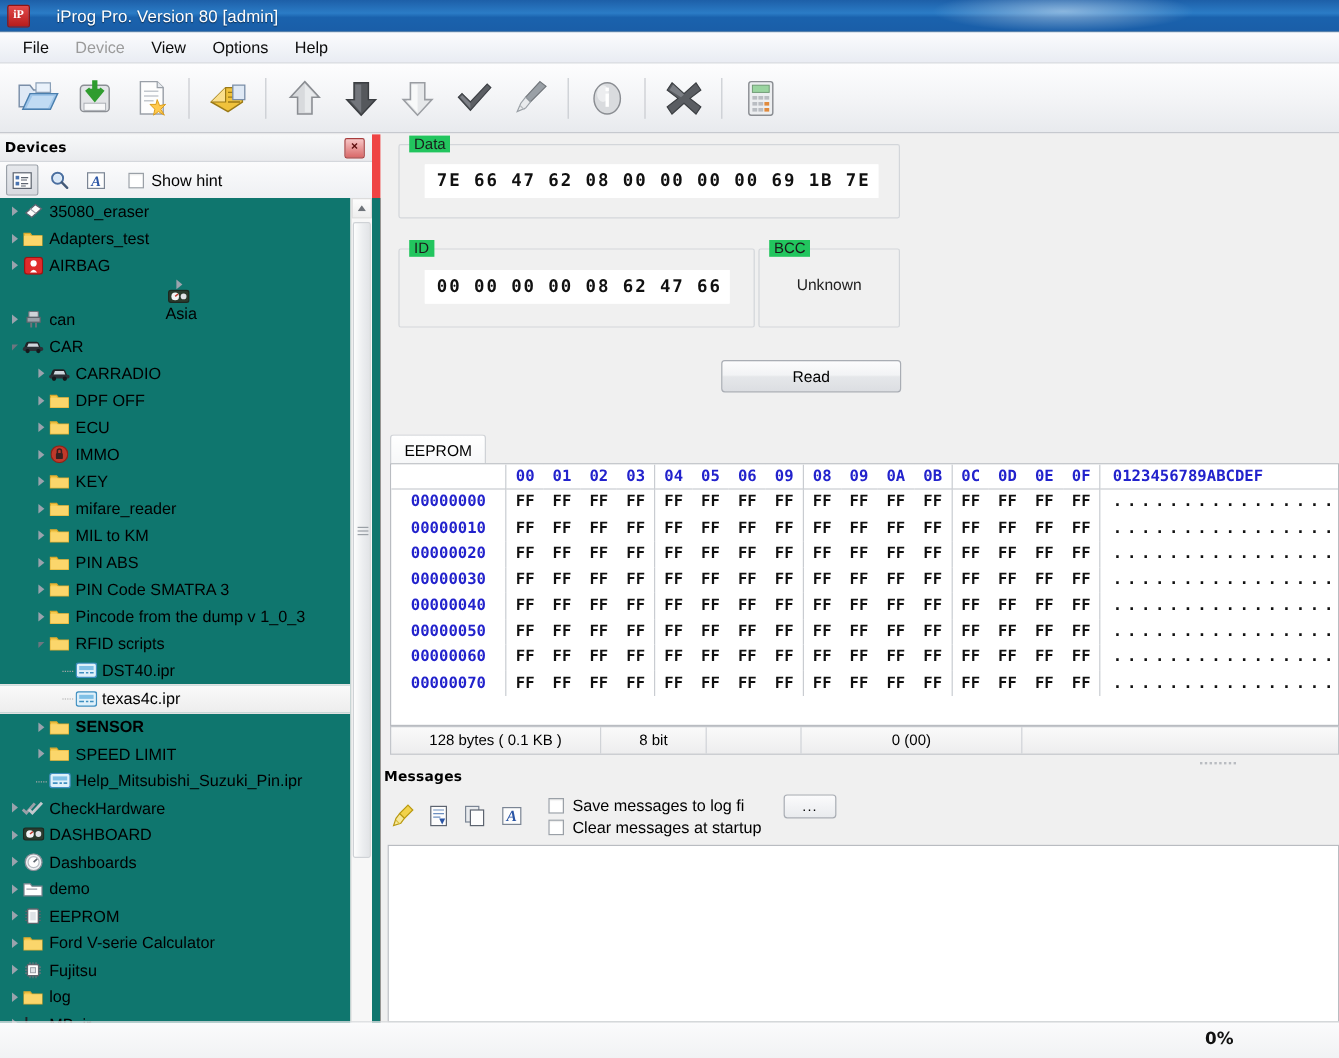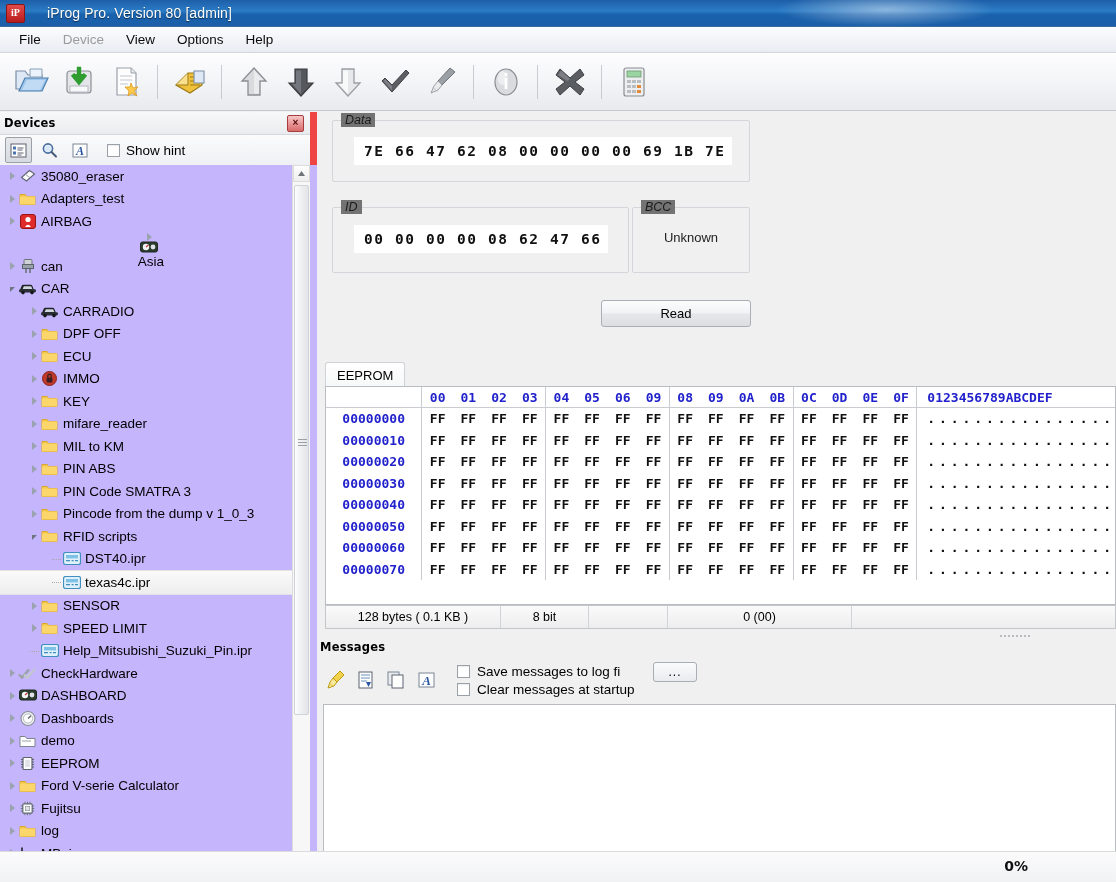--- a/index.html
+++ b/index.html
@@ -81,21 +81,21 @@
     border-bottom:1px solid #d7dade;
   }
   .devtools .tbi{width:25px;height:24px;display:flex;align-items:center;justify-content:center;border-radius:2px;cursor:default;}
   .devtools .tbi.pressed{border:1px solid #9aa0a8;background:linear-gradient(to bottom,#e6e8ec,#d8dbe1);}
   .hintwrap{display:flex;align-items:center;gap:6px;margin-left:10px;cursor:default;}
   .cbx{width:13px;height:13px;border:1px solid #9aa0a7;background:#fff;box-sizing:border-box;flex:none;
        box-shadow:inset 0 1px 1px rgba(0,0,0,.08);}
   .hintwrap .lbl{font-size:13.5px;}
 
   
-  .treewrap{position:absolute;left:0;top:53px;width:317px;height:717px;background:#c4b5fd;overflow:hidden;}
+  .treewrap{position:absolute;left:0;top:53px;width:317px;height:717px;background:#0f766e;overflow:hidden;}
   .treeinner{position:absolute;left:0;top:0;width:292px;height:717px;overflow:hidden;}
   .trow{
     position:relative;height:22.5px;display:flex;align-items:center;
     font-size:13.5px;white-space:nowrap;cursor:default;
   }
   .trow.sel{background:linear-gradient(to bottom,#fafafa,#ededed);border-top:1px solid #e2e2e2;border-bottom:1px solid #e2e2e2;}
   .exp{width:12px;flex:none;display:flex;align-items:center;justify-content:center;}
   .exp .tri{width:0;height:0;border-left:5px solid #9aa3ad;border-top:4px solid transparent;border-bottom:4px solid transparent;}
   .exp .tri.open{border:none;width:0;height:0;border-top:5px solid #6d7680;border-right:5px solid transparent;
                  border-left:0;transform:translateY(1px);}
@@ -114,21 +114,21 @@
     border:1px solid #cfd2d6;border-radius:2px;box-sizing:border-box;
   }
   .vsb .grip{position:absolute;left:3px;top:253px;width:9px;height:7px;}
   .vsb .grip i{display:block;height:1px;background:#9aa0a6;margin-bottom:2px;}
 
   
   .main{position:absolute;left:318px;top:112px;width:798px;height:770px;background:#f0f0f0;}
 
   .gbox{position:absolute;border:1px solid #d3d6da;border-radius:2px;box-sizing:border-box;background:transparent;}
   .gbox>.cap{
-    position:absolute;top:-8px;left:8px;background:#737373;padding:0 4px;font-size:12.5px;color:#1a1a1a;font-style:italic;
+    position:absolute;top:-8px;left:8px;background:#22c55e;padding:0 4px;font-size:12.5px;color:#1a1a1a;
   }
   .hexfield{
     position:absolute;background:#fff;border:1px solid #ffffff;box-sizing:border-box;
     font-family:"DejaVu Sans Mono",monospace;font-weight:bold;font-size:14.5px;
     display:flex;align-items:center;letter-spacing:1.6px;color:#111;
     overflow:hidden;white-space:nowrap;
   }
   .bccval{
     position:absolute;left:0;right:0;top:22px;text-align:center;font-size:13px;color:#222;
   }
@@ -623,21 +623,21 @@
             </span>
             <span class="ticon">
               <svg width="18" height="13" viewBox="0 0 18 13">
                 <rect x="0.5" y="0.5" width="17" height="12" rx="2" fill="#dff0fa" stroke="#3f8fc0" stroke-width="1.2"></rect>
                 <rect x="3" y="3" width="12" height="3.4" fill="#7fc0e6"></rect>
                 <path d="M3 8.6 h4 M8.6 8.6 h2 M12 8.6 h3" stroke="#3f8fc0" stroke-width="1.3"></path>
               </svg>
             </span>
             <span class="tlabel">texas4c.ipr</span>
           </div>
-          <div class="trow" style="padding-left: 28px;">
+          <div class="trow" style="padding-left: 28px; font-weight: bold;">
             <span class="exp">
               <span class="tri"></span>
             </span>
             <span class="ticon">
               <svg width="17" height="14" viewBox="0 0 17 14">
                 <path d="M1 2.5 h5.2 l1.5 2 H16 v8 H1 Z" fill="#f4c84b" stroke="#d9a82c" stroke-width="1"></path>
                 <path d="M1 4.5 H16 v8 H1 Z" fill="#fbd66b"></path>
               </svg>
             </span>
             <span class="tlabel">SENSOR</span>

